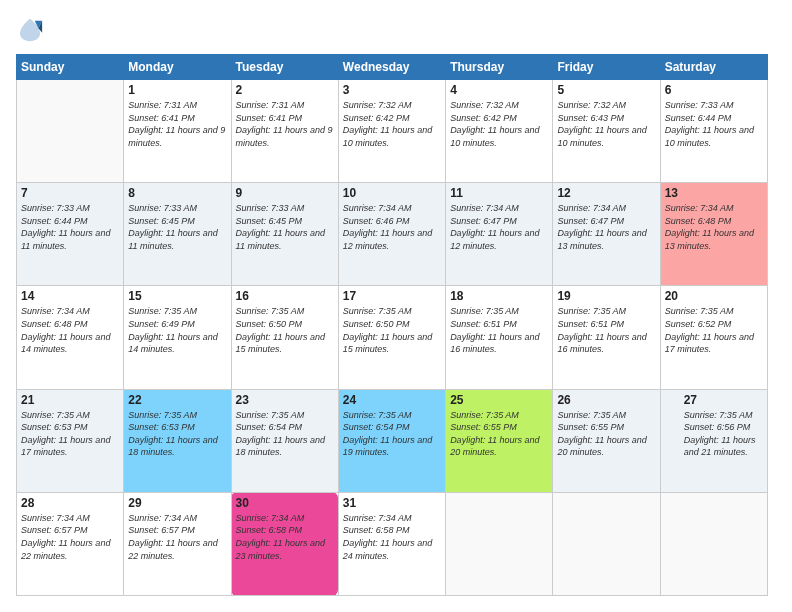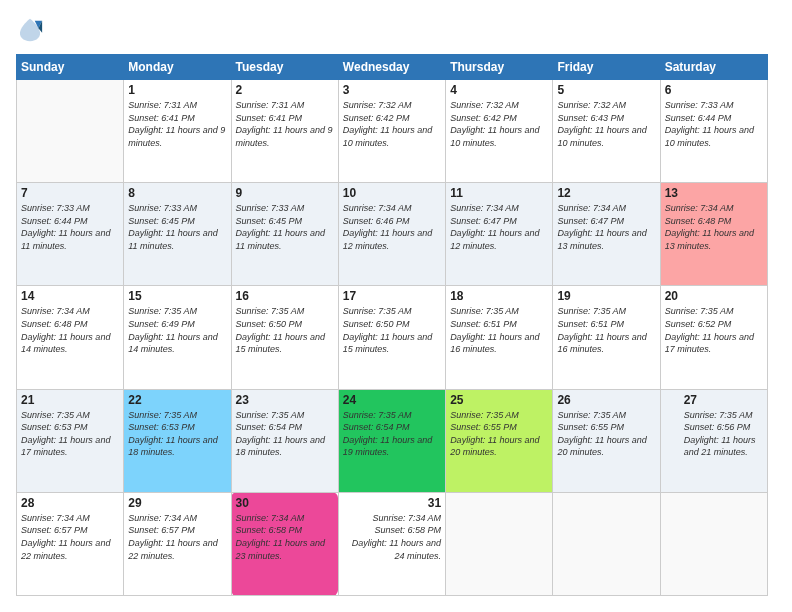--- a/index.html
+++ b/index.html
@@ -323,21 +323,21 @@
           </div>
         </td>
           <td style="background-color: rgb(237, 242, 247);">
           <span class="day-num">23</span>
           <div class="day-info">
             <span>Sunrise: 7:35 AM</span><br>
             <span>Sunset: 6:54 PM</span><br>
             <span>Daylight: 11 hours and 18 minutes.</span>
           </div>
         </td>
-          <td style="background-color: #22c55e;">
+          <td style="background-color: #7dd3fc;">
           <span class="day-num">24</span>
           <div class="day-info">
             <span>Sunrise: 7:35 AM</span><br>
             <span>Sunset: 6:54 PM</span><br>
             <span>Daylight: 11 hours and 19 minutes.</span>
           </div>
         </td>
           <td style="background-color: #bef264;">
           <span class="day-num">25</span>
           <div class="day-info">
@@ -381,21 +381,21 @@
           </div>
         </td>
           <td style="background-color: #ec4899; border-radius: 6px;">
           <span class="day-num">30</span>
           <div class="day-info">
             <span>Sunrise: 7:34 AM</span><br>
             <span>Sunset: 6:58 PM</span><br>
             <span>Daylight: 11 hours and 23 minutes.</span>
           </div>
         </td>
-          <td style="background-color: rgb(255, 255, 255); text-align: right;">
+          <td style="background-color: rgb(255, 255, 255);">
           <span class="day-num">31</span>
           <div class="day-info">
             <span>Sunrise: 7:34 AM</span><br>
             <span>Sunset: 6:58 PM</span><br>
             <span>Daylight: 11 hours and 24 minutes.</span>
           </div>
         </td>
           <td class="empty" style="background-color: rgb(249, 249, 249);"></td>
           <td class="empty" style="background-color: rgb(249, 249, 249);"></td>
           <td class="empty" style="background-color: rgb(249, 249, 249);"></td>

